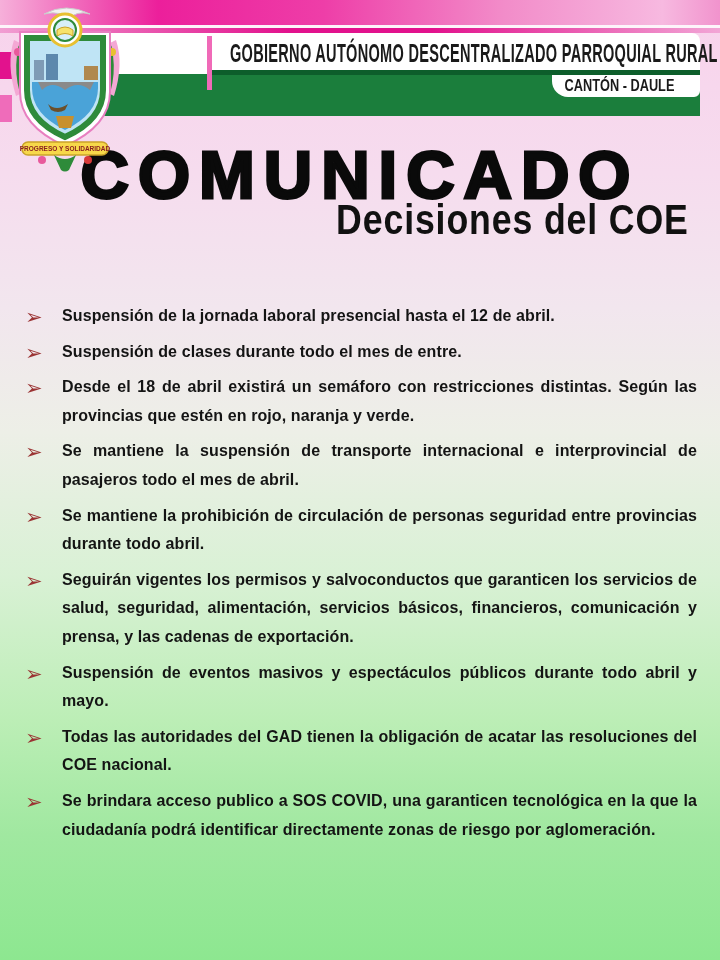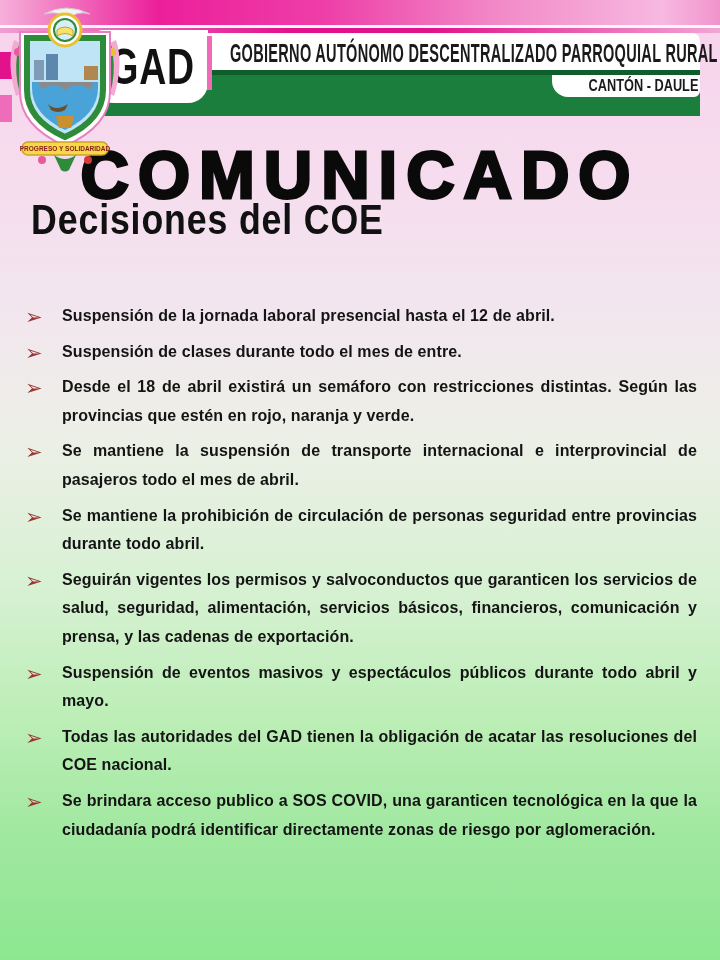--- a/index.html
+++ b/index.html
@@ -30,21 +30,21 @@
     border-radius:0 8px 0 0; z-index:2; display:flex; align-items:center; padding-left:134px;
   }
   .name-bar .org-name {
     display:inline-block; transform:scaleX(0.56); transform-origin:left center;
     font-size:26px; font-weight:700; color:#1a1a1a; white-space:nowrap; letter-spacing:0.5px;
   }
   .green-underline { position:absolute; left:210px; top:70px; width:490px; height:5px; background:#0d5e2b; z-index:3; }
   .canton-tab {
     position:absolute; left:552px; top:75px; width:148px; height:22px; background:#ffffff;
     border-radius:0 0 6px 16px; z-index:3; display:flex; align-items:center; justify-content:flex-end;
-    padding-right:2px;
+    padding-right:26px;
   }
   .canton-tab .canton-text {
     display:inline-block; transform:scaleX(0.75); transform-origin:right center;
     font-size:17px; font-weight:700; color:#1a1a1a; white-space:nowrap;
   }
   .gad-box {
     position:absolute; left:96px; top:30px; width:112px; height:73px; background:#ffffff;
     border-radius:6px 0 20px 18px; z-index:4; display:flex; align-items:center; justify-content:center;
   }
   .gad-box .gad-text {
@@ -57,21 +57,21 @@
   .ribbon-accent-2 { position:absolute; left:0; top:95px; width:12px; height:27px; background:#ef6cba; z-index:0; }
 
   .escudo { position:absolute; left:4px; top:4px; z-index:6; }
 
   
   .main-title {
     position:absolute; left:0; top:136px; width:720px; text-align:center;
     font-size:67px; font-weight:700; color:#0a0a0a; letter-spacing:9px;
     -webkit-text-stroke:3px #0a0a0a; z-index:5;
   }
-  .sub-title { position:absolute; left:0; top:196px; width:720px; text-align:left; z-index:5; }
+  .sub-title { position:absolute; left:0; top:196px; width:720px; text-align:right; z-index:5; }
   .sub-title span {
     display:inline-block; transform:scaleX(0.85); transform-origin:center;
     font-size:42px; font-weight:700; color:#111; letter-spacing:1px;
   }
   .date-line { position:absolute; left:0; top:257px; width:720px; text-align:center; z-index:5; }
   .date-line span {
     display:inline-block; transform:scaleX(0.8); transform-origin:center;
     font-size:27px; font-weight:700; color:#111; letter-spacing:0.5px;
   }
 
@@ -97,23 +97,20 @@
   <div class="ribbon-accent-1"></div>
   <div class="ribbon-accent-2"></div>
 
   <div class="green-band"></div>
   <div class="name-bar">
     <span class="org-name">GOBIERNO AUTÓNOMO DESCENTRALIZADO PARROQUIAL RURAL EL LAUREL</span>
   </div>
   <div class="green-underline"></div>
   <div class="canton-tab">
     <span class="canton-text">CANTÓN - DAULE</span>
-  </div>
-  <div class="gad-box">
-    <span class="gad-text">GAD</span>
   </div>
   <div class="pink-divider"></div>
 
   <svg class="escudo" width="124" height="168" viewBox="0 0 124 168">
 
     <path d="M40,10 Q62,-2 86,10 Q72,6 64,16 Q58,6 40,10 Z" fill="#f2f2f2" stroke="#cccccc" stroke-width="1"></path>
 
     <path d="M10,36 Q2,60 12,92 L20,88 Q12,62 18,40 Z" fill="#f4a8d4"></path>
     <path d="M112,36 Q120,60 110,92 L102,88 Q110,62 104,40 Z" fill="#f4a8d4"></path>
 

